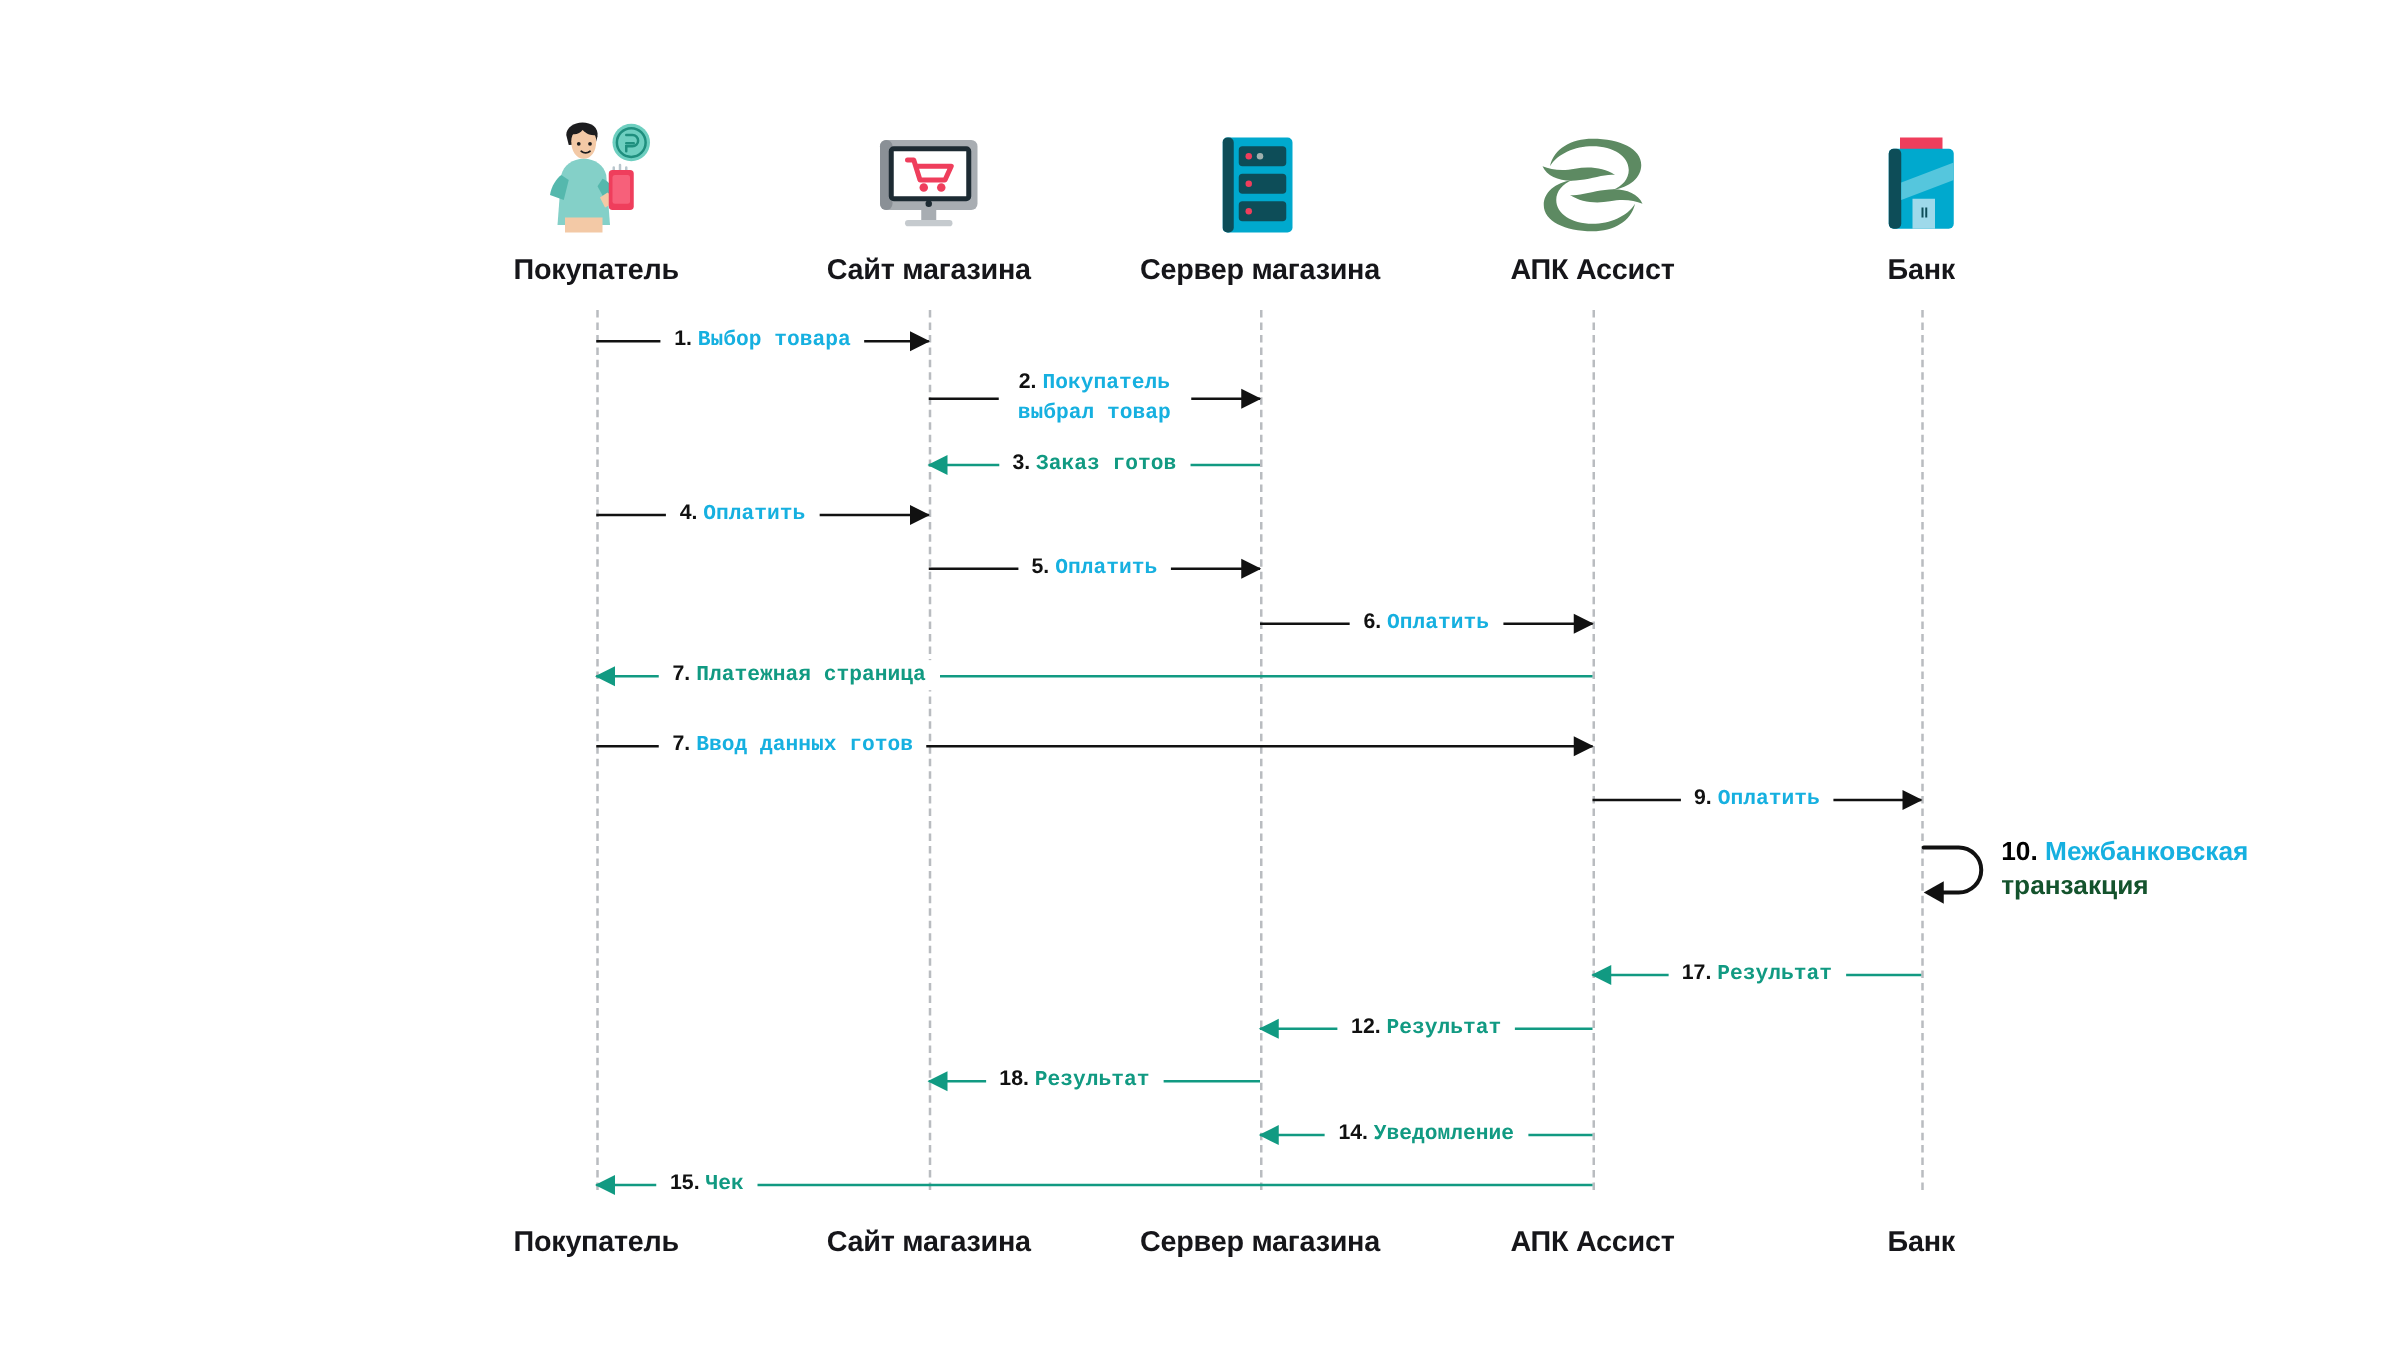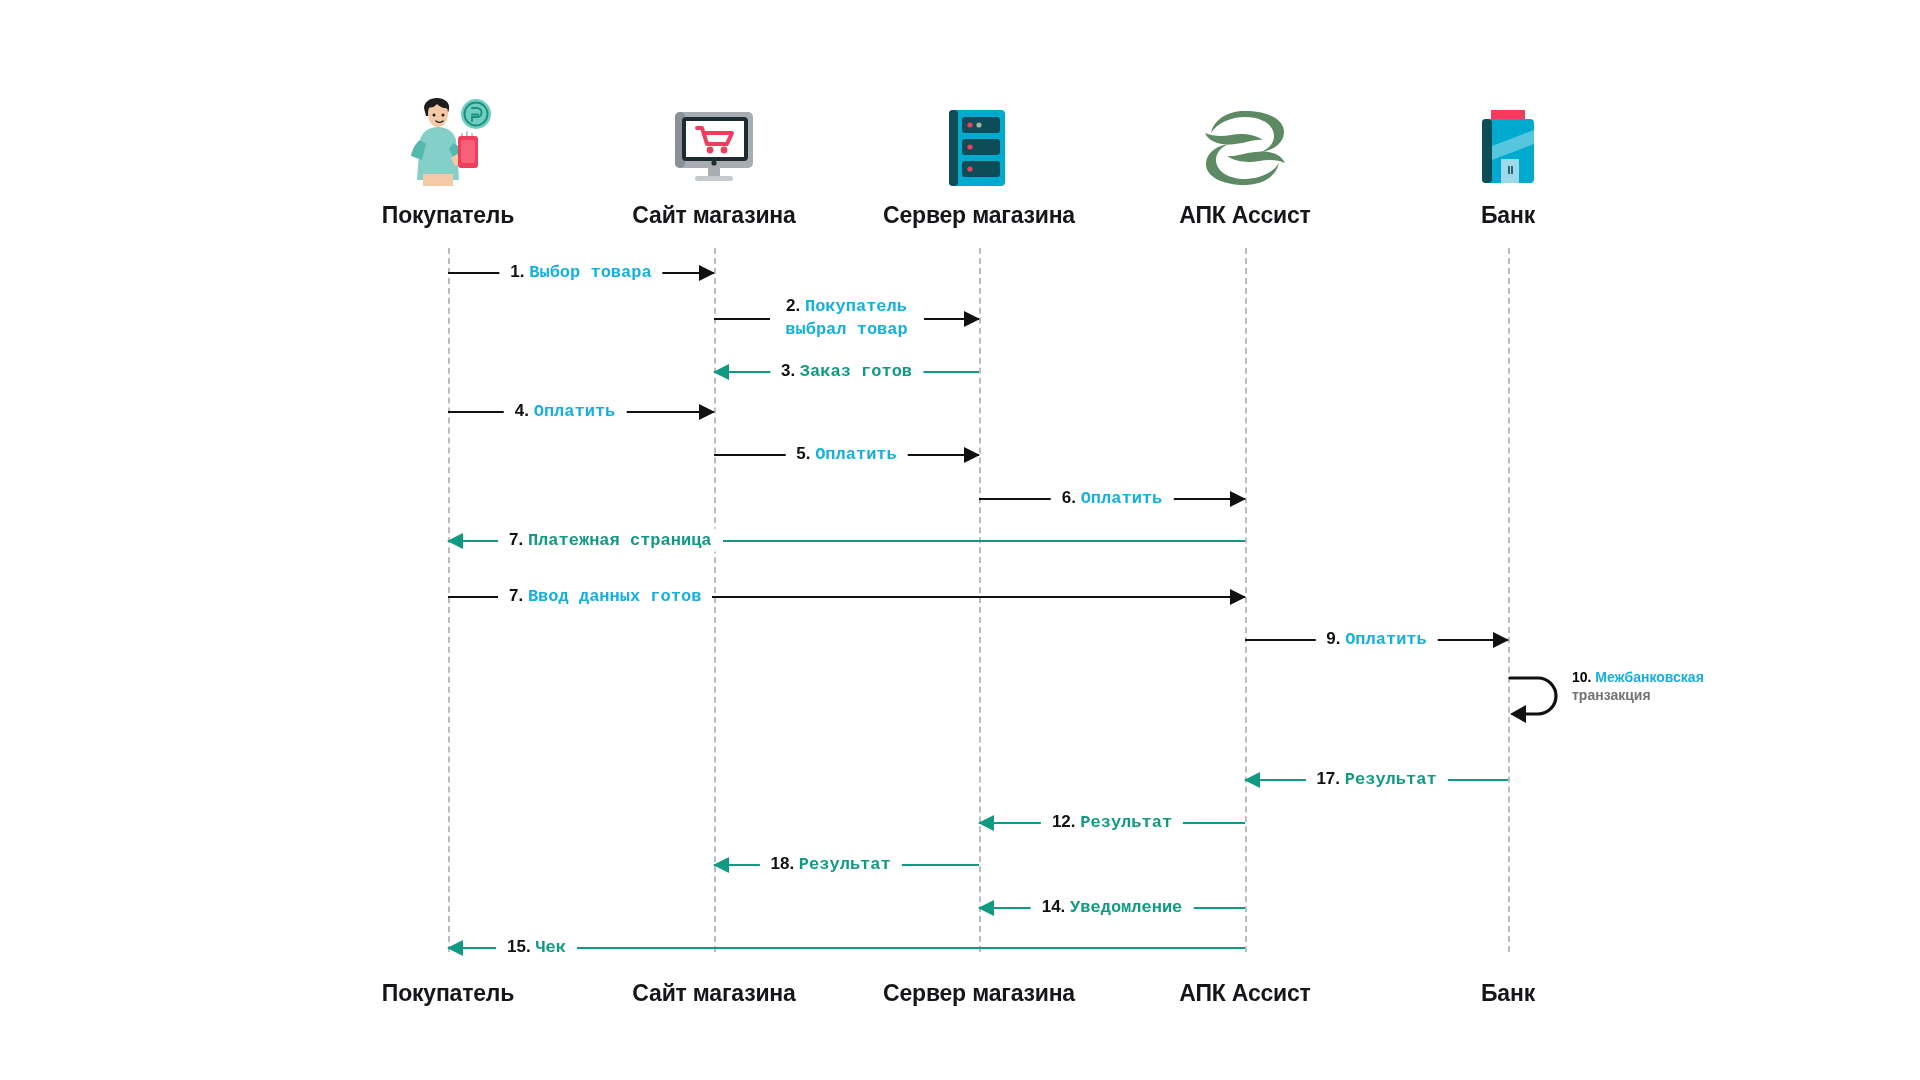--- a/index.html
+++ b/index.html
@@ -3,21 +3,21 @@
 <meta charset="utf-8">
 <title>Sequence Diagram</title>
 <style>
   html,body{margin:0;padding:0;}
   body{
     width:1920px;height:1080px;
     background:#ffffff;
     font-family:"Liberation Sans", sans-serif;
     overflow:hidden;
   }
-  #stage{position:relative;width:1588px;height:1080px;}
+  #stage{position:relative;width:1588px;height:1080px;margin-left:29px;}
 
   
   .actor{position:absolute;width:240px;margin-left:-120px;text-align:center;}
   .actor-icon{height:92px;display:flex;align-items:flex-end;justify-content:center;}
   .actor-label{
     font-size:23px;font-weight:700;color:#16161a;letter-spacing:-0.2px;
     white-space:nowrap;margin-top:14px;
   }
   .actor-foot{position:absolute;width:260px;margin-left:-130px;text-align:center;}
 
@@ -51,21 +51,21 @@
   .msg .label.two-line{white-space:normal;width:132px;}
   .msg .num{color:#111111;}
   .msg .txt{color:#16b0e0;font-family:Liberation Mono, monospace;}
   .msg.teal .txt{color:#119a82;}
 
   
   .selfloop{position:absolute;}
   .selfloop svg{display:block;overflow:visible;}
   .selfloop .label{
     position:absolute;left:64px;top:-4px;width:200px;
-    font-size:14px;font-weight:700;line-height:1.3;
+    font-size:21px;font-weight:700;line-height:1.3;
   }
 
   
   .ico{display:block;}
 </style>
 </head>
 <body>
 
 <div id="stage">
 
@@ -254,21 +254,21 @@
   </div>
 
   <div class="selfloop" style="left:1508px;top:672px;">
     <svg width="60" height="56" viewBox="0 0 60 56">
       <path d="M2 6h28a18 18 0 0 1 0 36H16" fill="none" stroke="#111111" stroke-width="3.2" stroke-linecap="round"></path>
       <path d="M18 33l-16 9 16 9z" fill="#111111"></path>
     </svg>
     <div class="label">
       <span class="num">10.</span>
       <span class="txt" style="color:#16b0e0">Межбанковская</span><br>
-      <span class="txt" style="color:#737373">транзакция</span>
+      <span class="txt" style="color:#14532d">транзакция</span>
     </div>
   </div>
 
   <div class="msg left teal" style="left:1245px;width:263px;top:779px;">
     <div class="line"></div>
     <div class="head"></div>
     <div class="label" style="left:50%;transform:translate(-50%,-50%);">
       <span class="num">17.</span>
       <span class="txt">Результат</span>
     </div>

